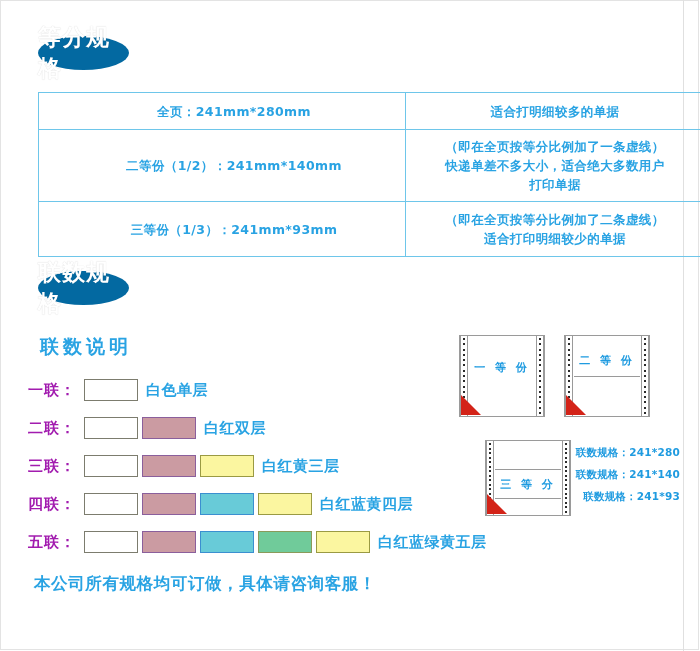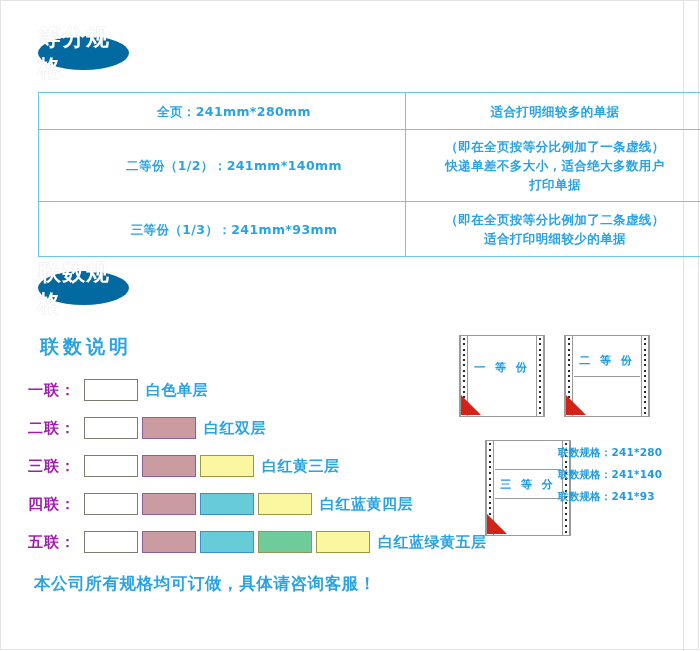--- a/index.html
+++ b/index.html
@@ -134,32 +134,32 @@
   }
   .fold{
     position:absolute;left:1px;bottom:1px;
     width:0;height:0;
     border-left:20px solid #d32318;
     border-top:20px solid transparent;
   }
 
   #form-1{left:459px;top:335px;width:86px;height:82px;text-decoration:underline;}
   #form-2{left:564px;top:335px;width:86px;height:82px;border-radius:30px;}
-  #form-3{left:459px;top:440px;width:86px;height:96px;padding-left:26px;}
+  #form-3{left:459px;top:440px;width:86px;height:76px;padding-left:26px;}
 
   
   .right-info{
     position:absolute;left:558px;top:446px;width:122px;
     color:#1f9be0;font-weight:bold;
   }
   .right-info .hl{
     text-align:center;font-size:11px;letter-spacing:.5px;margin-bottom:7px;
   }
   .right-info .ln{
-    font-size:10.5px;letter-spacing:.2px;margin-bottom:8px;white-space:nowrap;
+    font-size:10.5px;letter-spacing:.2px;margin-bottom:8px;white-space:nowrap;text-align:right;
   }
 </style>
 </head>
 <body>
 
 <div class="page-frame"></div>
 <div class="right-edge"></div>
 
 <div class="pill" id="pill-1">
   <span>等分规格</span>

